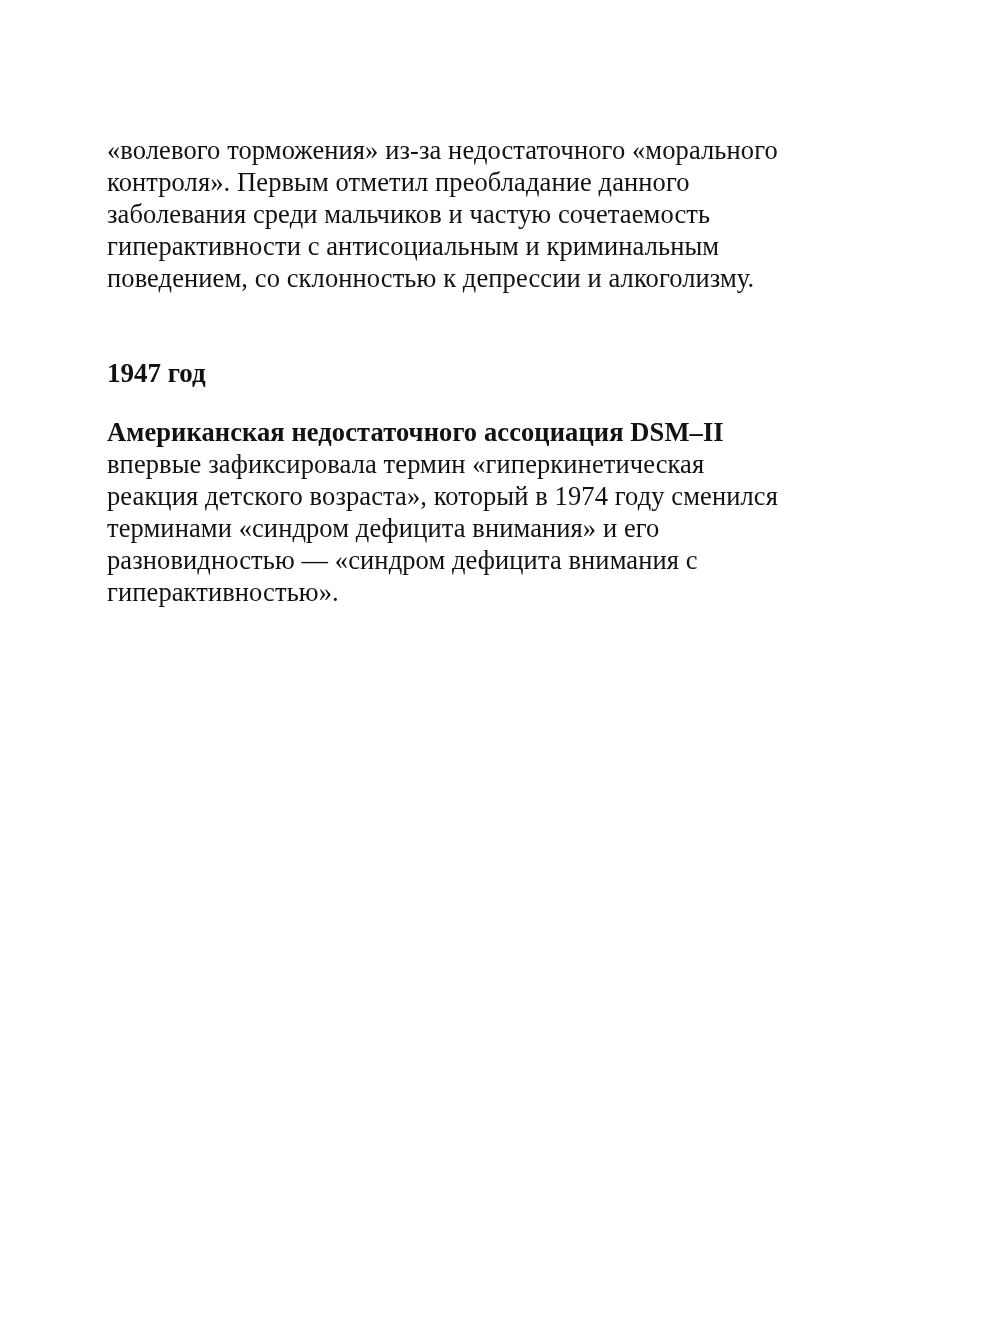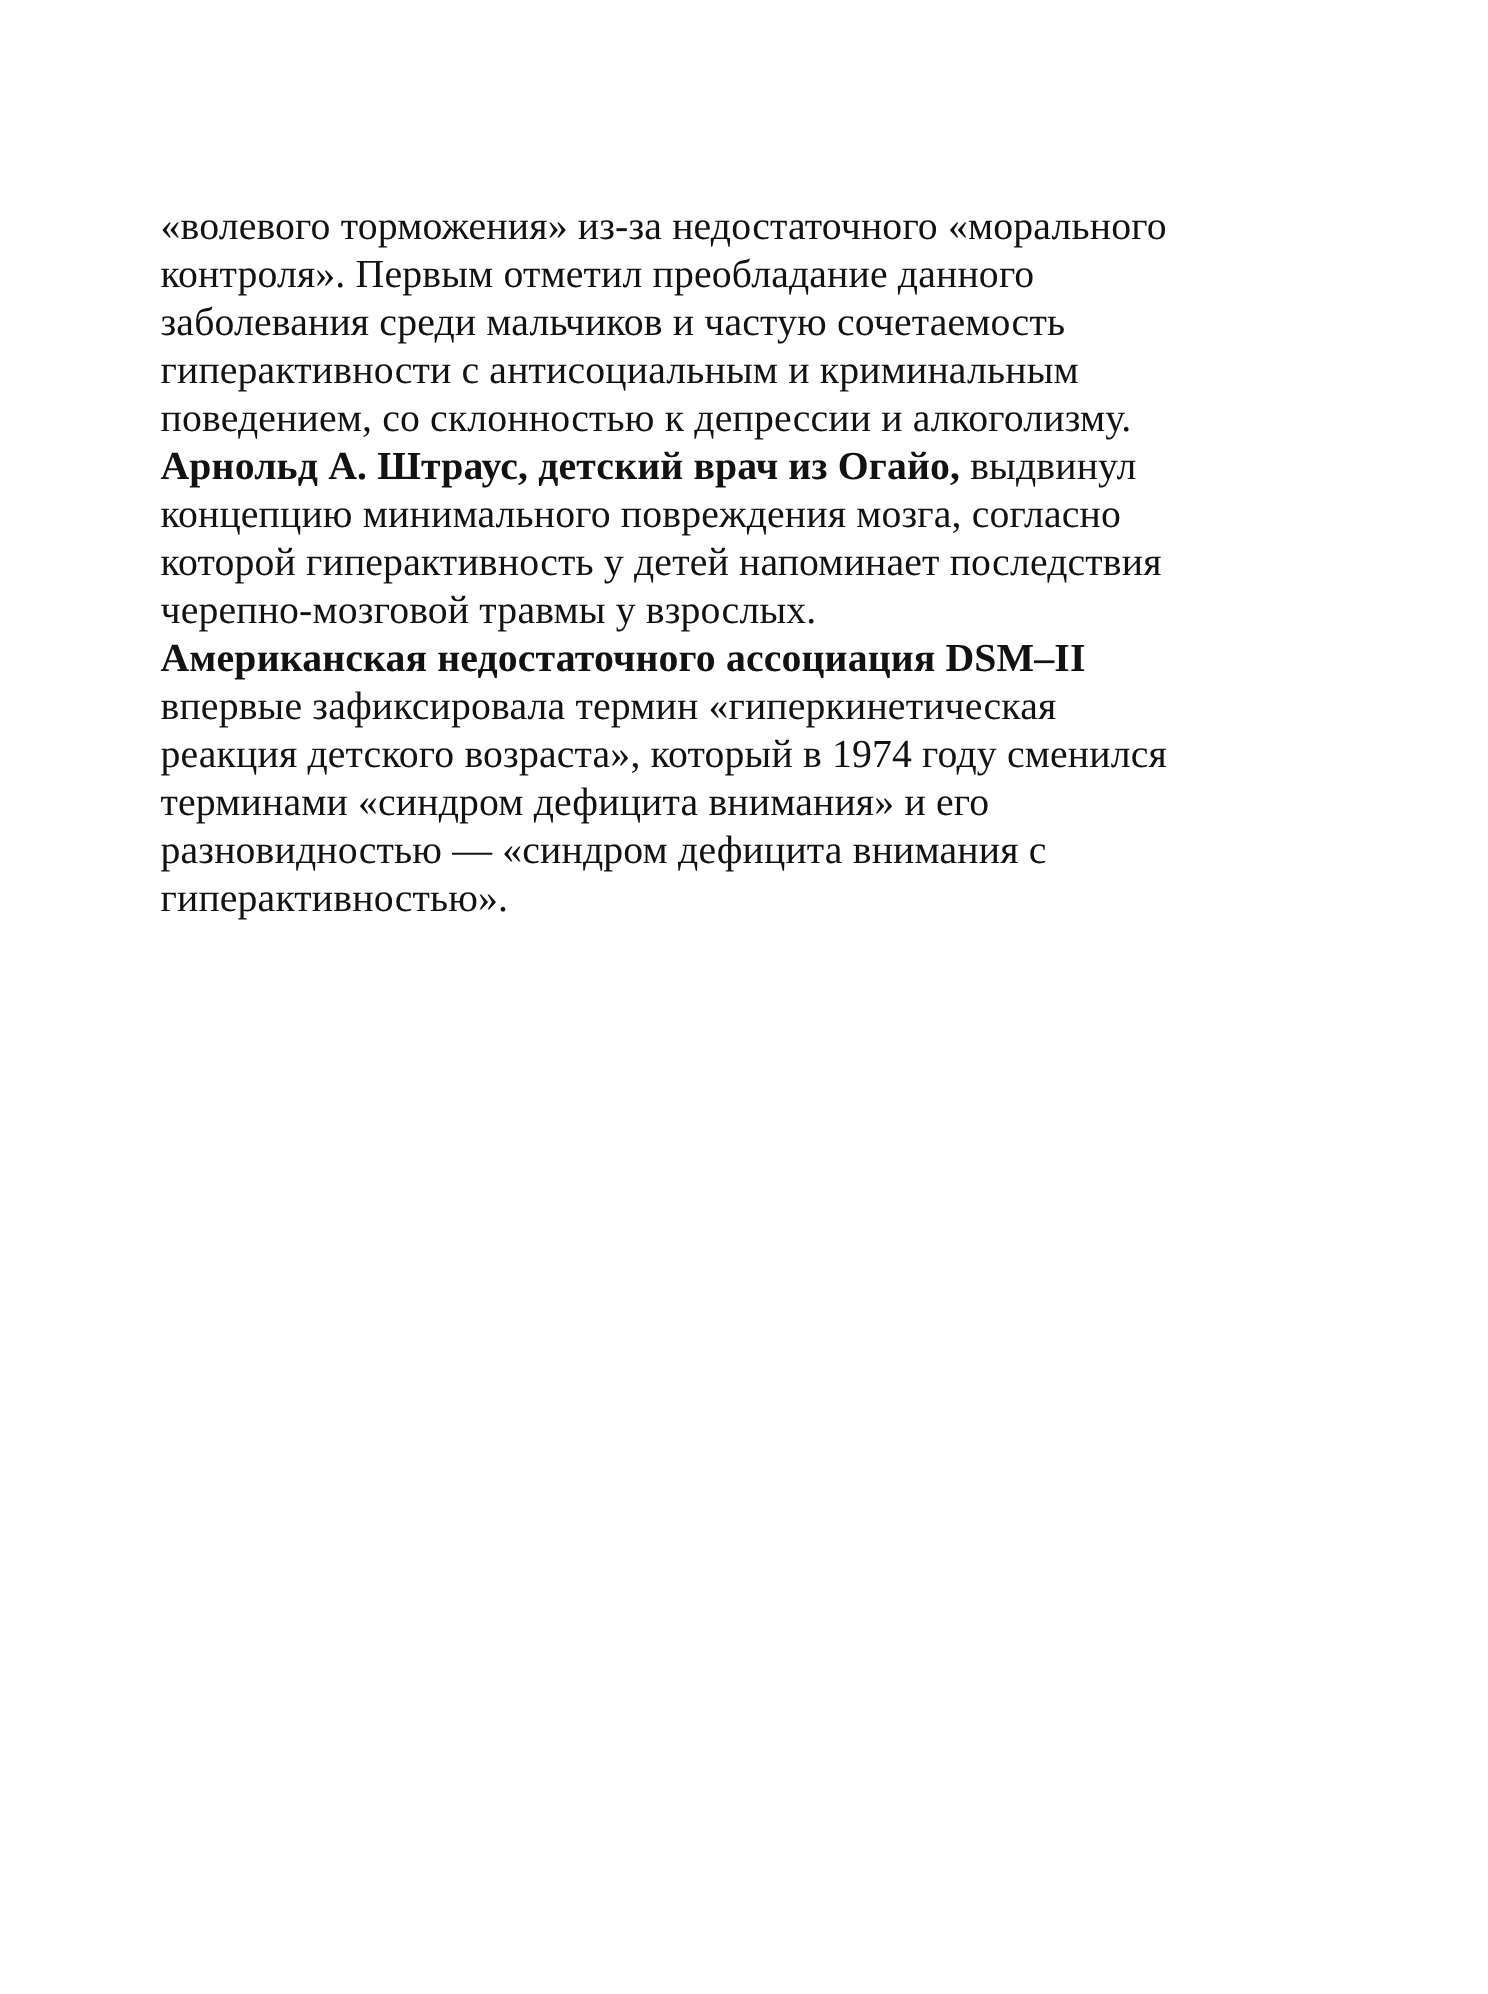--- a/index.html
+++ b/index.html
@@ -46,20 +46,20 @@
   }
 </style>
 </head>
 <body>
 
 <div class="page">
   <div class="text-col">
 
     <p class="body-par intro">«волевого торможения» из-за недостаточного «морального контроля». Первым отметил преобладание данного заболевания среди мальчиков и частую сочетаемость гиперактивности с антисоциальным и криминальным поведением, со склонностью к депрессии и алкоголизму.</p>
 
+    <h2 class="year-heading">1947 год</h2>
 
-    <p class="body-par section-par"><span class="lead">Арнольд А. Штраус, детский врач из Огайо,</span><span> выдвинул концепцию минимального повреждения мозга, согласно которой гиперактивность у детей напоминает последствия черепно-мозговой травмы у взрослых.</span></p>
 
 
     <p class="body-par section-par"><span class="lead">Американская недостаточного ассоциация DSM–II</span><span> впервые зафиксировала термин «гиперкинетическая реакция детского возраста», который в 1974 году сменился терминами «синдром дефицита внимания» и его разновидностью — «синдром дефицита внимания с гиперактивностью».</span></p>
 
   </div>
 </div>
 
 </body></html>

